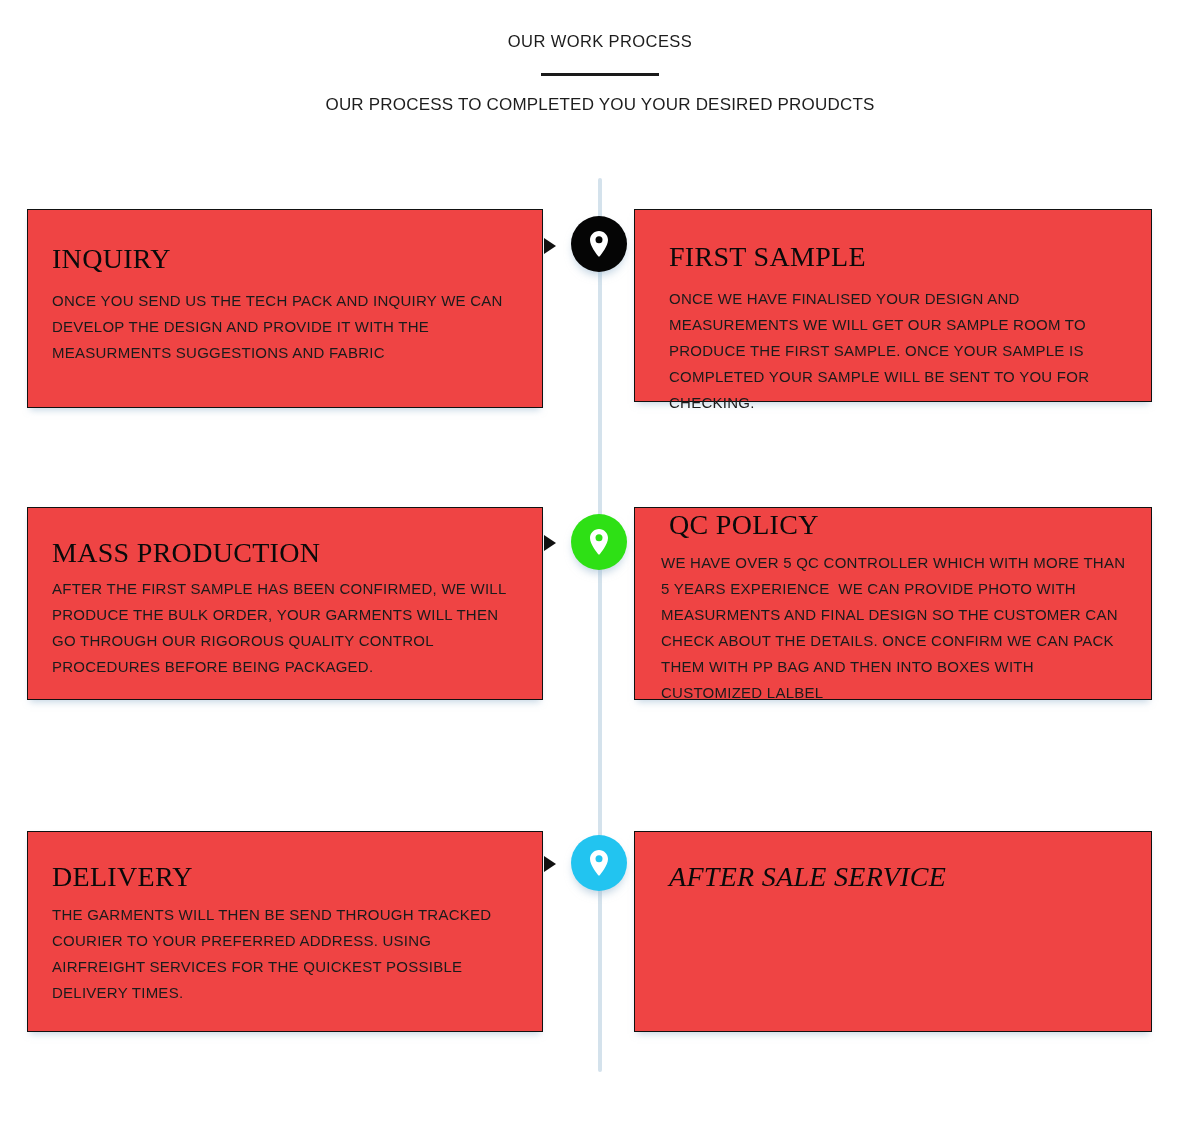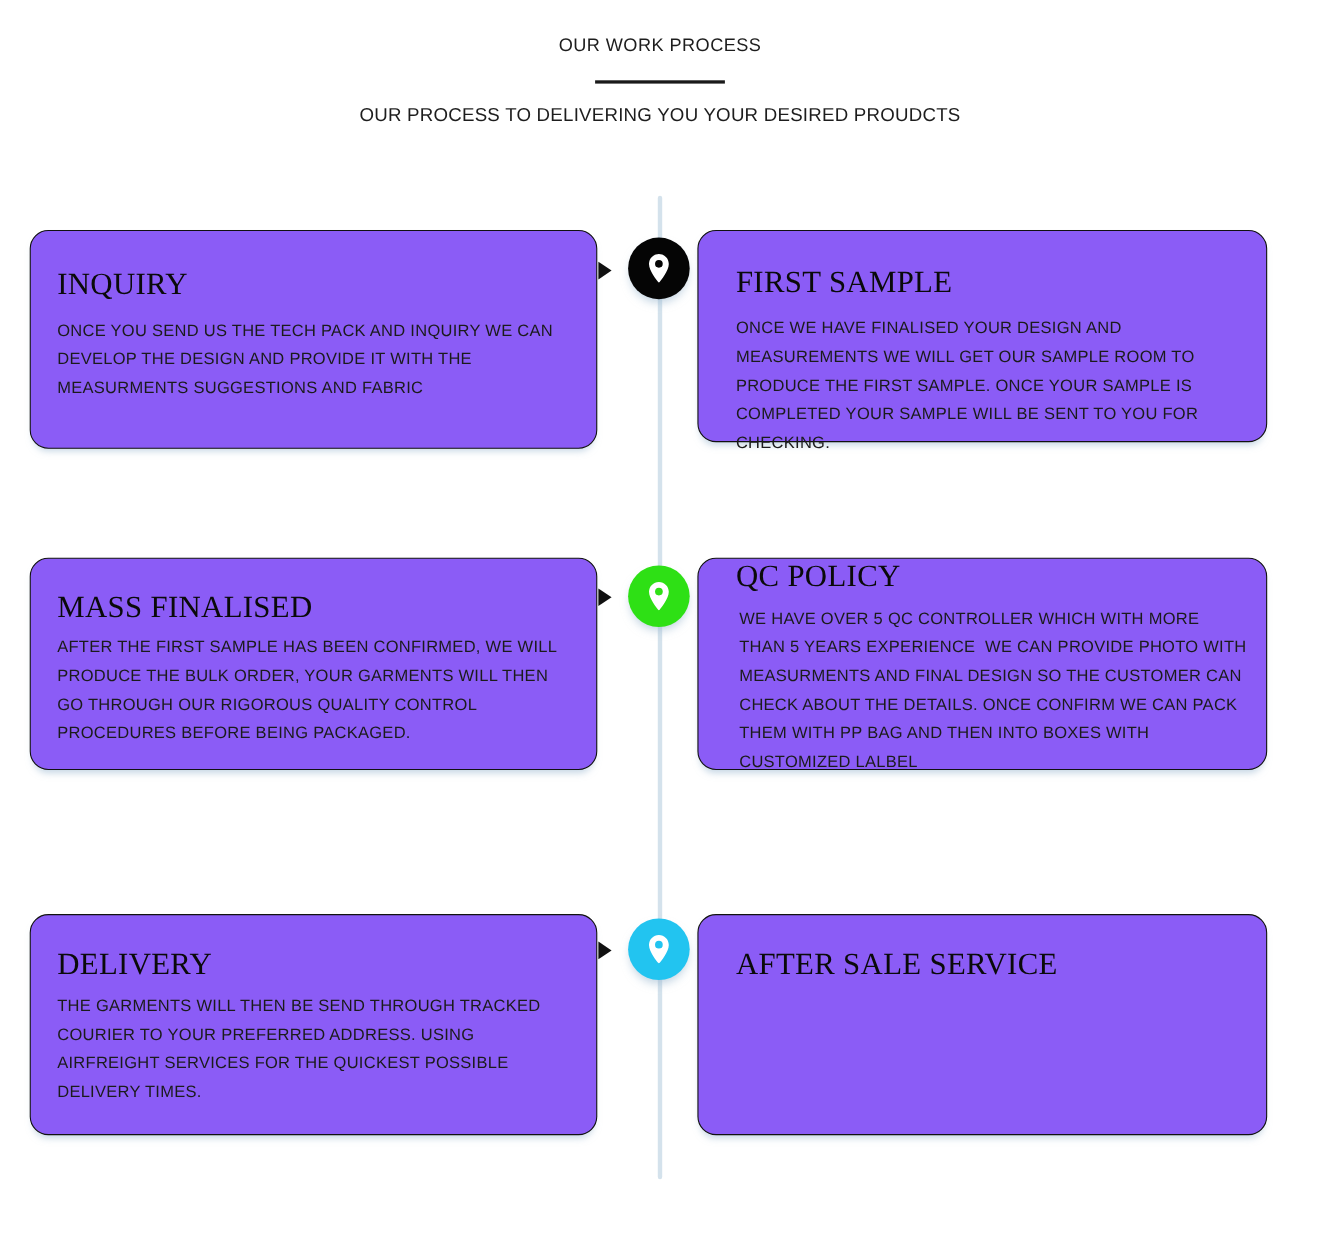--- a/index.html
+++ b/index.html
@@ -68,23 +68,23 @@
     left: 0;
     width: 1200px;
   }
   .row-1 { top: 209px; }
   .row-2 { top: 507px; }
   .row-3 { top: 831px; }
 
   
   .card {
     position: absolute;
-    background: #8b5cf6;
+    background: #ef4444;
     border: 1px solid #111111;
-    border-radius: 17px;
+    border-radius: 0;
     box-shadow: 0 5px 7px -3px rgba(150, 180, 205, 0.55);
     padding: 0 16px;
   }
   .card-left  { left: 27px;  width: 516px; }
   .card-right { left: 634px; width: 518px; }
 
   .h-200 { height: 199px; }
   .h-192 { height: 193px; }
   .h-201 { height: 201px; }
 
@@ -110,26 +110,26 @@
   .pad-a .card-title { margin-top: 32px; margin-left: 8px; }
   .pad-a .card-body  { margin-top: 12px; margin-left: 8px; }
 
   .pad-b .card-title { margin-top: 30px; margin-left: 18px; }
   .pad-b .card-body  { margin-top: 12px; margin-left: 18px; }
 
   .pad-c .card-title { margin-top: 28px; margin-left: 8px; }
   .pad-c .card-body  { margin-top: 6px;  margin-left: 8px; }
 
   .pad-d .card-title { margin-left: 18px; }
-  .pad-d .card-body  { margin-top: 8px;  margin-left: 21px; }
+  .pad-d .card-body  { margin-top: 8px;  margin-left: 10px; }
 
   .pad-e .card-title { margin-top: 28px; margin-left: 8px; }
   .pad-e .card-body  { margin-top: 8px;  margin-left: 8px; }
 
-  .pad-f .card-title { margin-top: 28px; margin-left: 18px; }
+  .pad-f .card-title { margin-top: 28px; margin-left: 18px; font-style: italic; }
   .pad-f .card-body  { margin-top: 8px;  margin-left: 18px; }
 
   
   .arrow {
     position: absolute;
     width: 0; height: 0;
   }
   .arrow-right {
     border-top: 8px solid transparent;
     border-bottom: 8px solid transparent;
@@ -155,21 +155,21 @@
   .marker svg { display: block; }
 </style>
 </head>
 <body>
 
 <div class="page">
 
   <div class="header">
     <div class="header-title">OUR WORK PROCESS</div>
     <div class="header-divider"></div>
-    <div class="header-subtitle">OUR PROCESS TO DELIVERING YOU YOUR DESIRED PROUDCTS</div>
+    <div class="header-subtitle">OUR PROCESS TO COMPLETED YOU YOUR DESIRED PROUDCTS</div>
   </div>
 
   <div class="spine"></div>
 
   <div class="row row-1">
 
     <div class="card card-left h-200 pad-a">
       <div class="card-title">INQUIRY</div>
       <div class="card-body">ONCE YOU SEND US THE TECH PACK AND INQUIRY WE CAN DEVELOP THE DESIGN AND PROVIDE IT WITH THE MEASURMENTS SUGGESTIONS AND FABRIC</div>
     </div>
@@ -189,21 +189,21 @@
 
     <div class="card card-right h-192 pad-b">
       <div class="card-title">FIRST SAMPLE</div>
       <div class="card-body">ONCE WE HAVE FINALISED YOUR DESIGN AND MEASUREMENTS WE WILL GET OUR SAMPLE ROOM TO PRODUCE THE FIRST SAMPLE. ONCE YOUR SAMPLE IS COMPLETED YOUR SAMPLE WILL BE SENT TO YOU FOR CHECKING.</div>
     </div>
   </div>
 
   <div class="row row-2">
 
     <div class="card card-left h-192 pad-c">
-      <div class="card-title">MASS FINALISED</div>
+      <div class="card-title">MASS PRODUCTION</div>
       <div class="card-body">AFTER THE FIRST SAMPLE HAS BEEN CONFIRMED, WE WILL PRODUCE THE BULK ORDER, YOUR GARMENTS WILL THEN GO THROUGH OUR RIGOROUS QUALITY CONTROL PROCEDURES BEFORE BEING PACKAGED.</div>
     </div>
 
     <div class="arrow arrow-right" style="left:544px; top:28px;"></div>
 
     <div class="marker" style="left:571px; top:7px; background:#2ee015;">
       <span>
         <svg width="22" height="28" viewBox="0 0 22 28" aria-hidden="true">
           <path d="M11 1C6.03 1 2 5.03 2 10c0 6.2 7.3 15.1 8.3 16.3a.9.9 0 0 0 1.4 0C12.7 25.1 20 16.2 20 10c0-4.97-4.03-9-9-9z" fill="#ffffff"></path>
           <circle cx="11" cy="9.8" r="3.5" fill="#2ee015"></circle>

